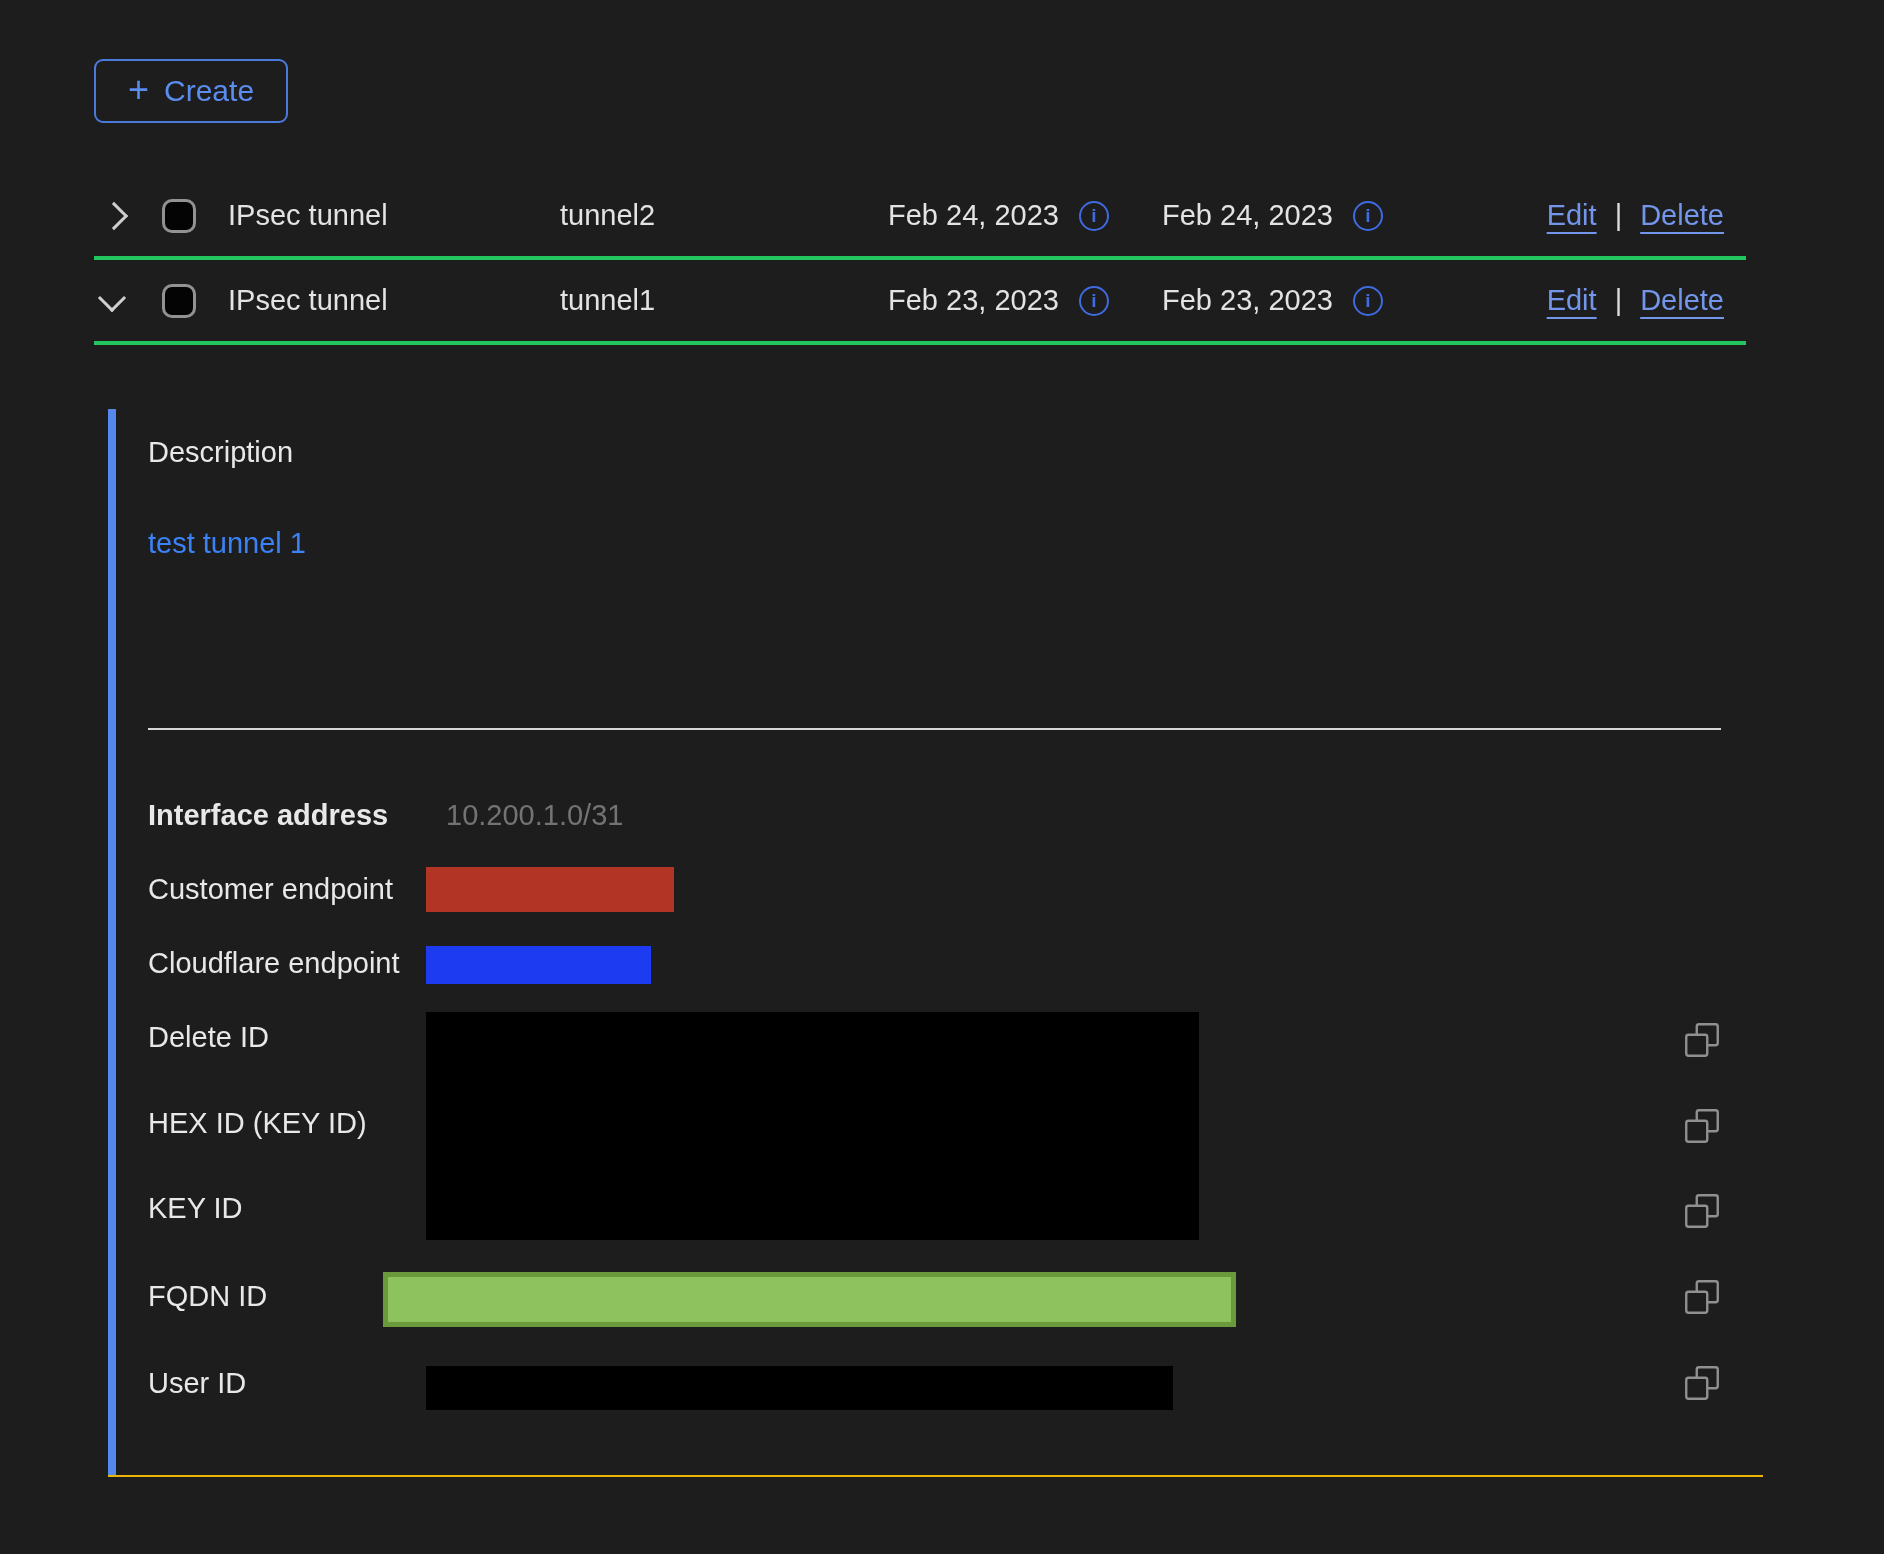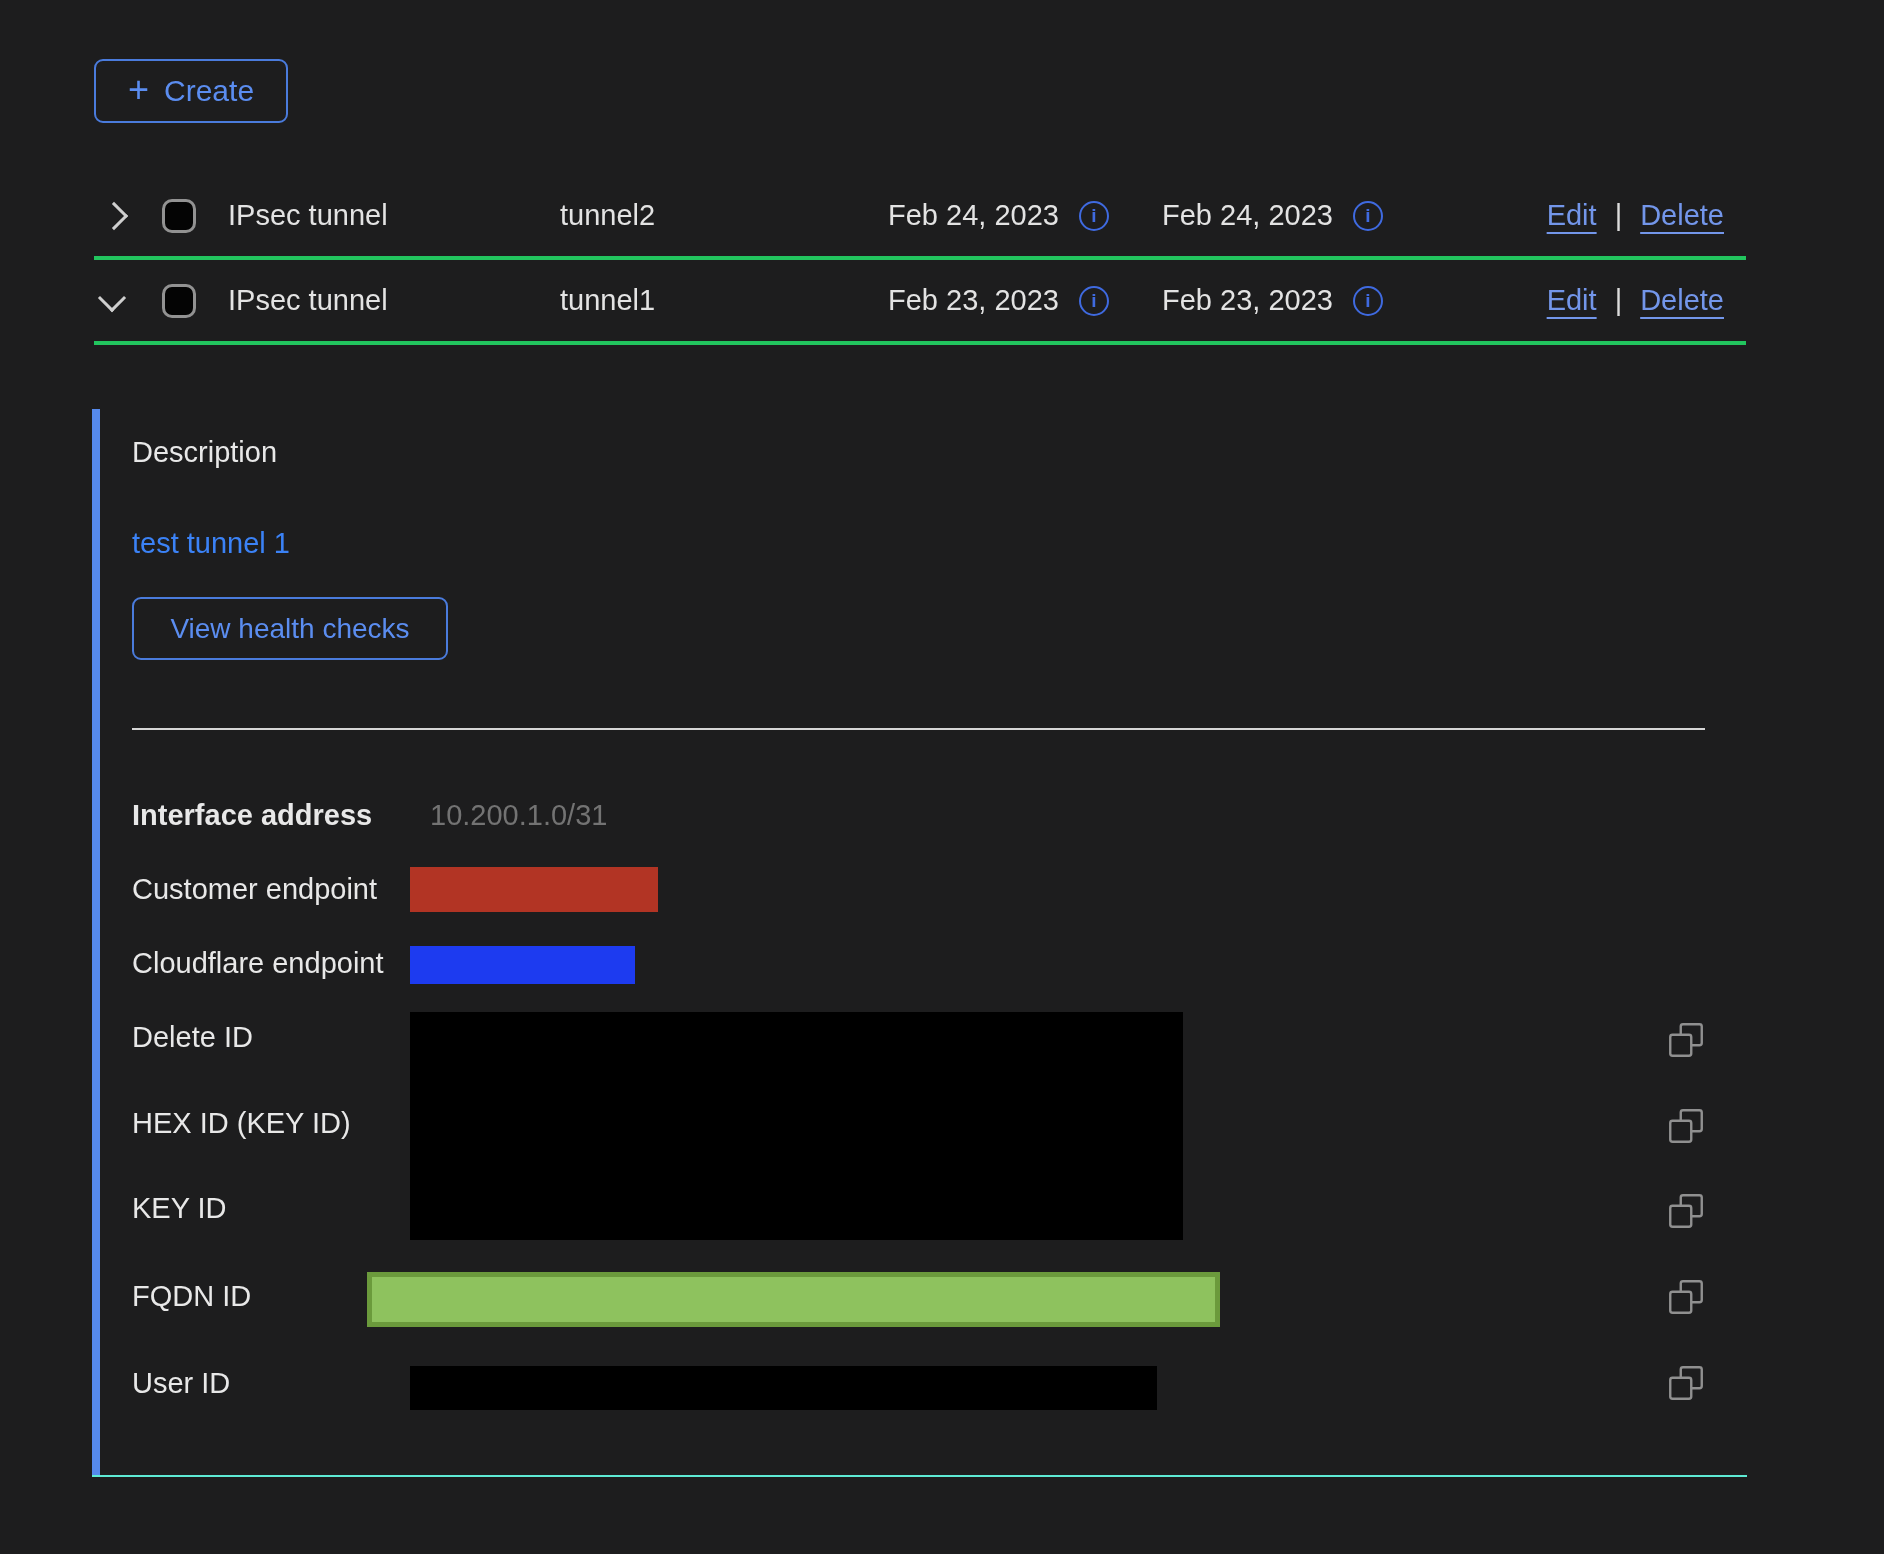--- a/index.html
+++ b/index.html
@@ -36,22 +36,22 @@
   .chev-down  { transform:rotate(45deg); margin-top:-6px; }
   .info-icon {
     width:30px; height:30px; box-sizing:border-box; border:2.5px solid #3f6ae0; border-radius:50%;
     color:#3f6ae0; font-size:19px; font-weight:700; display:inline-flex;
     align-items:center; justify-content:center; cursor:pointer; flex:none;
   }
   .link { color:#7396ea; text-decoration:underline; text-underline-offset:7px; cursor:pointer; }
   .pipe { color:#dcdcdc; }
   
   .panel {
-    position:absolute; left:92px; top:409px; width:1655px; height:1068px;
-    border-bottom:2px solid #5eead4; box-sizing:border-box;
+    position:absolute; left:108px; top:409px; width:1655px; height:1068px;
+    border-bottom:2px solid #eab308; box-sizing:border-box;
   }
   .accent { position:absolute; left:0; top:0; width:8px; height:100%; background:#5589ec; }
   .flabel { position:absolute; left:40px; font-size:29px; line-height:34px; color:#e8e8e8; white-space:nowrap; }
   .fvalue { position:absolute; font-size:29px; line-height:34px; color:#737373; white-space:nowrap; }
   .desc-value { color:#3b82f6; }
   .health-btn {
     position:absolute; left:40px; top:188px; width:316px; height:63px;
     background:transparent; border:2px solid #4a7bdc; border-radius:9px;
     color:#5b8df0; font-size:28px; font-family:inherit; cursor:pointer;
   }
@@ -135,21 +135,20 @@
       </div>
     </div>
   </div>
 
   <div class="panel">
     <div class="accent"></div>
 
     <div class="flabel" style="top:26px;">Description</div>
     <div class="flabel desc-value" style="top:117px;">test tunnel 1</div>
 
-    <button class="health-btn">View health checks</button>
 
     <div class="divider"></div>
 
     <div class="flabel" style="top:389px;font-weight:bold;">Interface address</div>
     <div class="fvalue" style="left:338px; top:389px;">10.200.1.0/31</div>
 
     <div class="flabel" style="top:463px;">Customer endpoint</div>
     <div class="redact redact-red"></div>
 
     <div class="flabel" style="top:537px;">Cloudflare endpoint</div>

